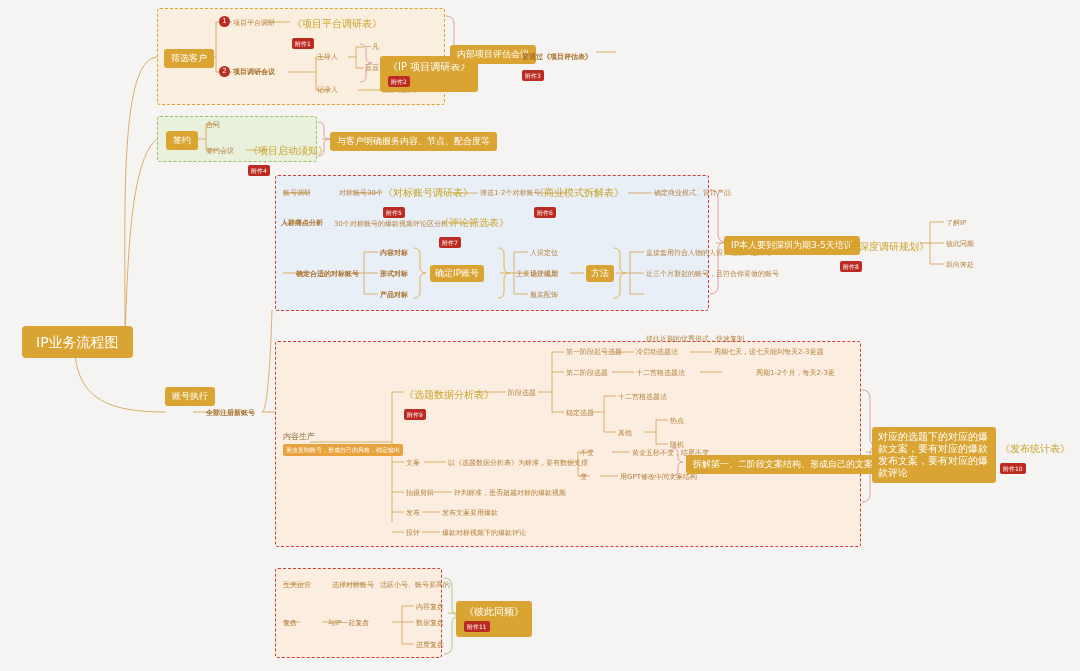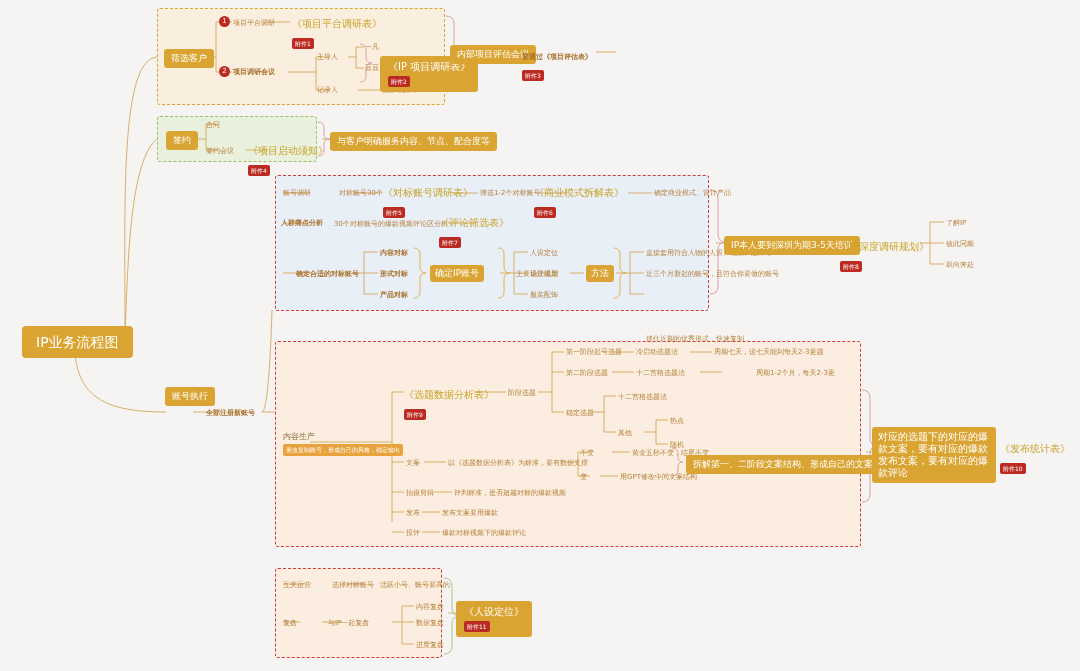--- a/index.html
+++ b/index.html
@@ -309,17 +309,17 @@
 
   <div class="node txt" style="left:283px;top:580px;">互关运营</div>
   <div class="node txt" style="left:332px;top:580px;">选择对标账号</div>
   <div class="node txt" style="left:380px;top:580px;">活跃小号、账号要高的</div>
   <div class="node txt" style="left:283px;top:618px;">复盘</div>
   <div class="node txt" style="left:328px;top:618px;">与IP一起复盘</div>
   <div class="node txt" style="left:416px;top:602px;">内容复盘</div>
   <div class="node txt" style="left:416px;top:618px;">数据复盘</div>
   <div class="node txt" style="left:416px;top:640px;">进度复盘</div>
   <div class="node gold lg" style="left:456px;top:601px;text-align:center;">
-    <span>《人设定位》</span>
+    <span>《彼此同频》</span>
     <span class="tagline" style="text-align:left;"><span class="tag">附件11</span></span>
   </div>
 
 </div>
 
 </body></html>

